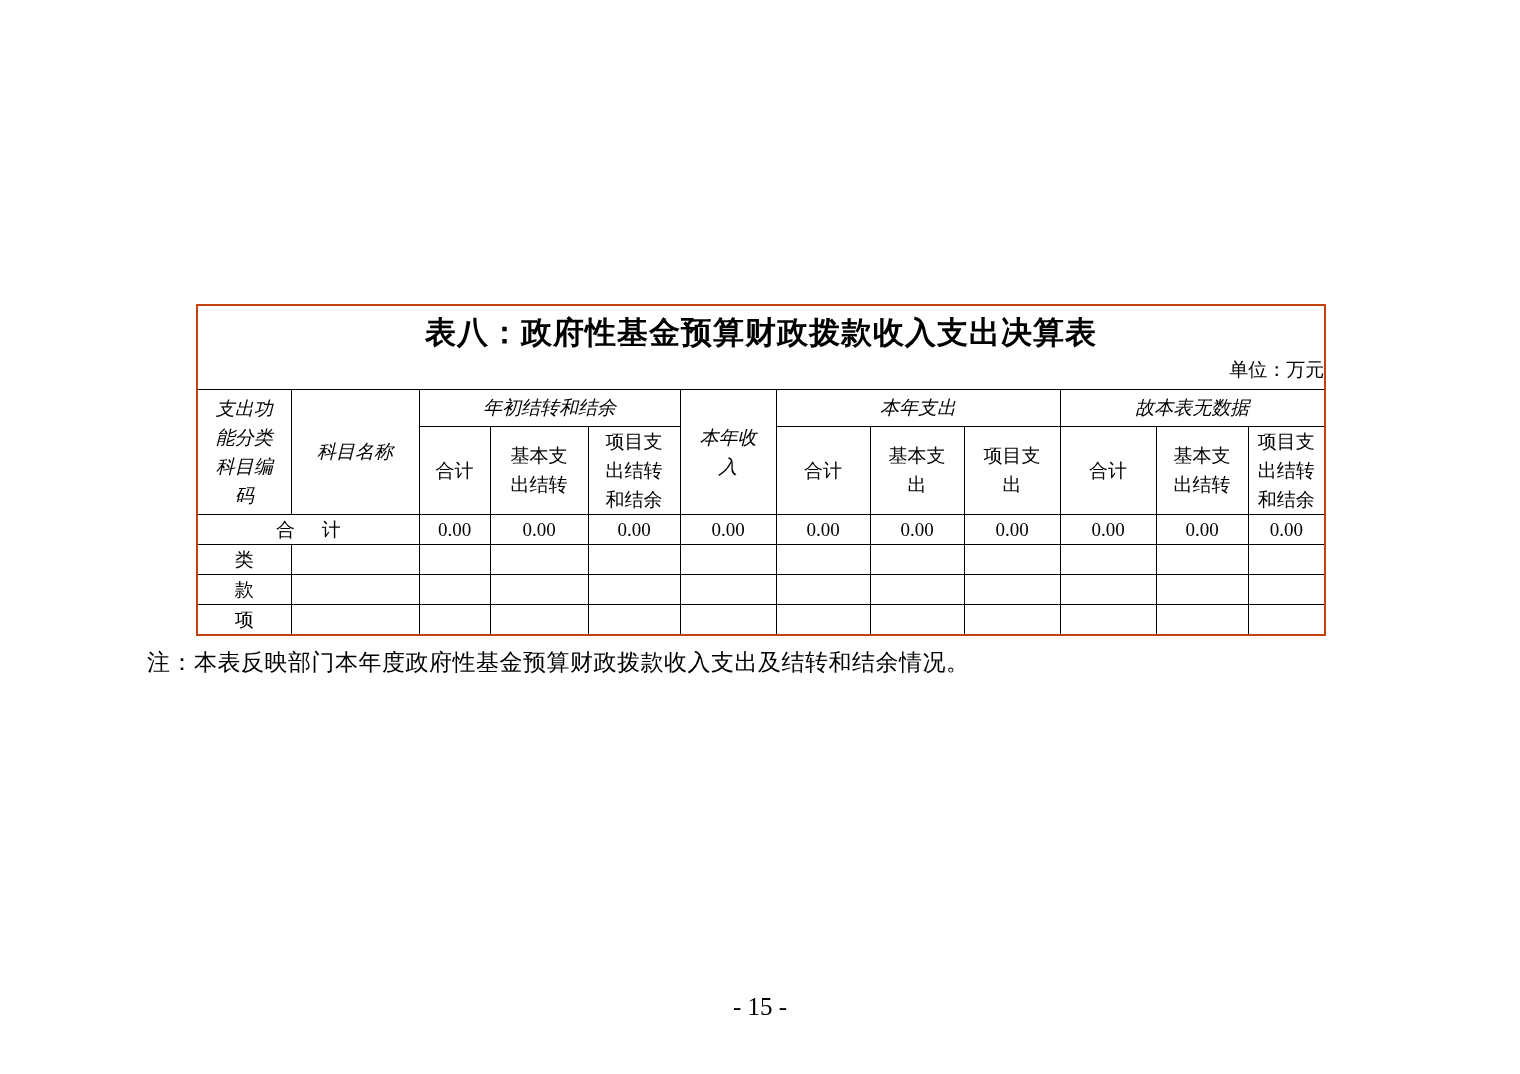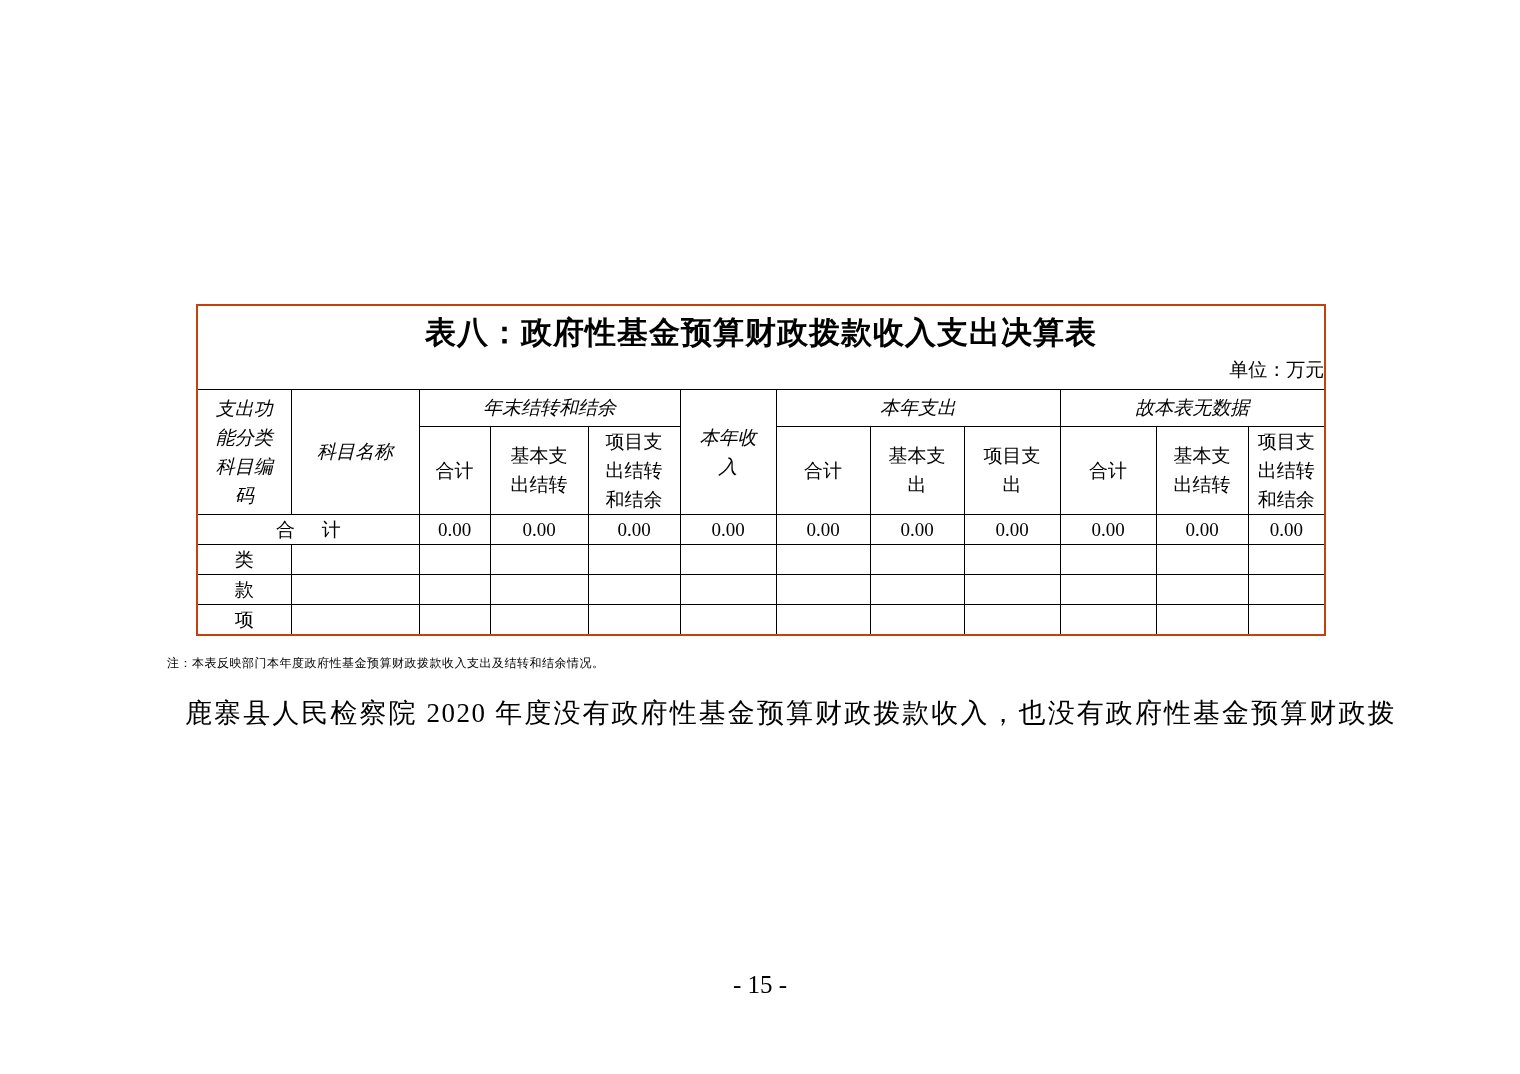--- a/index.html
+++ b/index.html
@@ -55,42 +55,42 @@
   .val { text-align: right; padding-right: 9px; font-size: 18px; }
   .total-label { word-spacing: 22px; }
   .lbl { text-align: left; }
   .ind1 { padding-left: 28px; }
   .ind2 { padding-left: 44px; }
   .ind3 { padding-left: 66px; }
 
   
   .note {
     position: absolute;
-    left: 167px;
+    left: 147px;
     top: 651px;
-    font-size: 12px;
+    font-size: 23px;
     line-height: 24px;
     letter-spacing: 0.5px;
     white-space: nowrap;
   }
   .para {
     position: absolute;
     left: 130px;
     top: 686px;
     width: 1266px;
     font-size: 27px;
     line-height: 55px;
     letter-spacing: 1.5px;
   }
   .para .l1 { text-align: justify; text-align-last: justify; text-indent: 55px; }
   .para .l2 { text-align: left; }
   .page-number {
     position: absolute;
     left: 0;
-    top: 970px;
+    top: 992px;
     width: 100%;
     text-align: center;
     font-size: 25px;
     line-height: 30px;
   }
 </style>
 </head>
 <body>
 
 <table class="budget-table">
@@ -116,21 +116,21 @@
       <div class="unit-label">单位：万元</div>
     </td>
   </tr>
 
   <tr class="group-row">
     <td rowspan="2" class="h wrap3">支出功
 能分类
 科目编
 码</td>
     <td rowspan="2" class="h">科目名称</td>
-    <td colspan="3" class="h">年末结转和结余</td>
+    <td colspan="3" class="h">年初结转和结余</td>
     <td rowspan="2" class="h wrap3">本年收
 入</td>
     <td colspan="3" class="h">本年支出</td>
     <td colspan="3" class="h">故本表无数据</td>
   </tr>
 
   <tr class="sub-row">
     <td class="h">合计</td>
     <td class="h wrap3">基本支
 出结转</td>
@@ -207,16 +207,15 @@
     <td class="val"></td>
     <td class="val"></td>
     <td class="val"></td>
   </tr>
 </tbody>
   </table>
 
 <div class="note">注：本表反映部门本年度政府性基金预算财政拨款收入支出及结转和结余情况。</div>
 
 <div class="para">
-  <div class="l1">鹿寨县人民检察院 2020 年度没有政府性基金预算财政拨款收入，也没有政府性基金预算财政拨</div>
 </div>
 
 <div class="page-number">- 15 -</div>
 
 </body></html>

